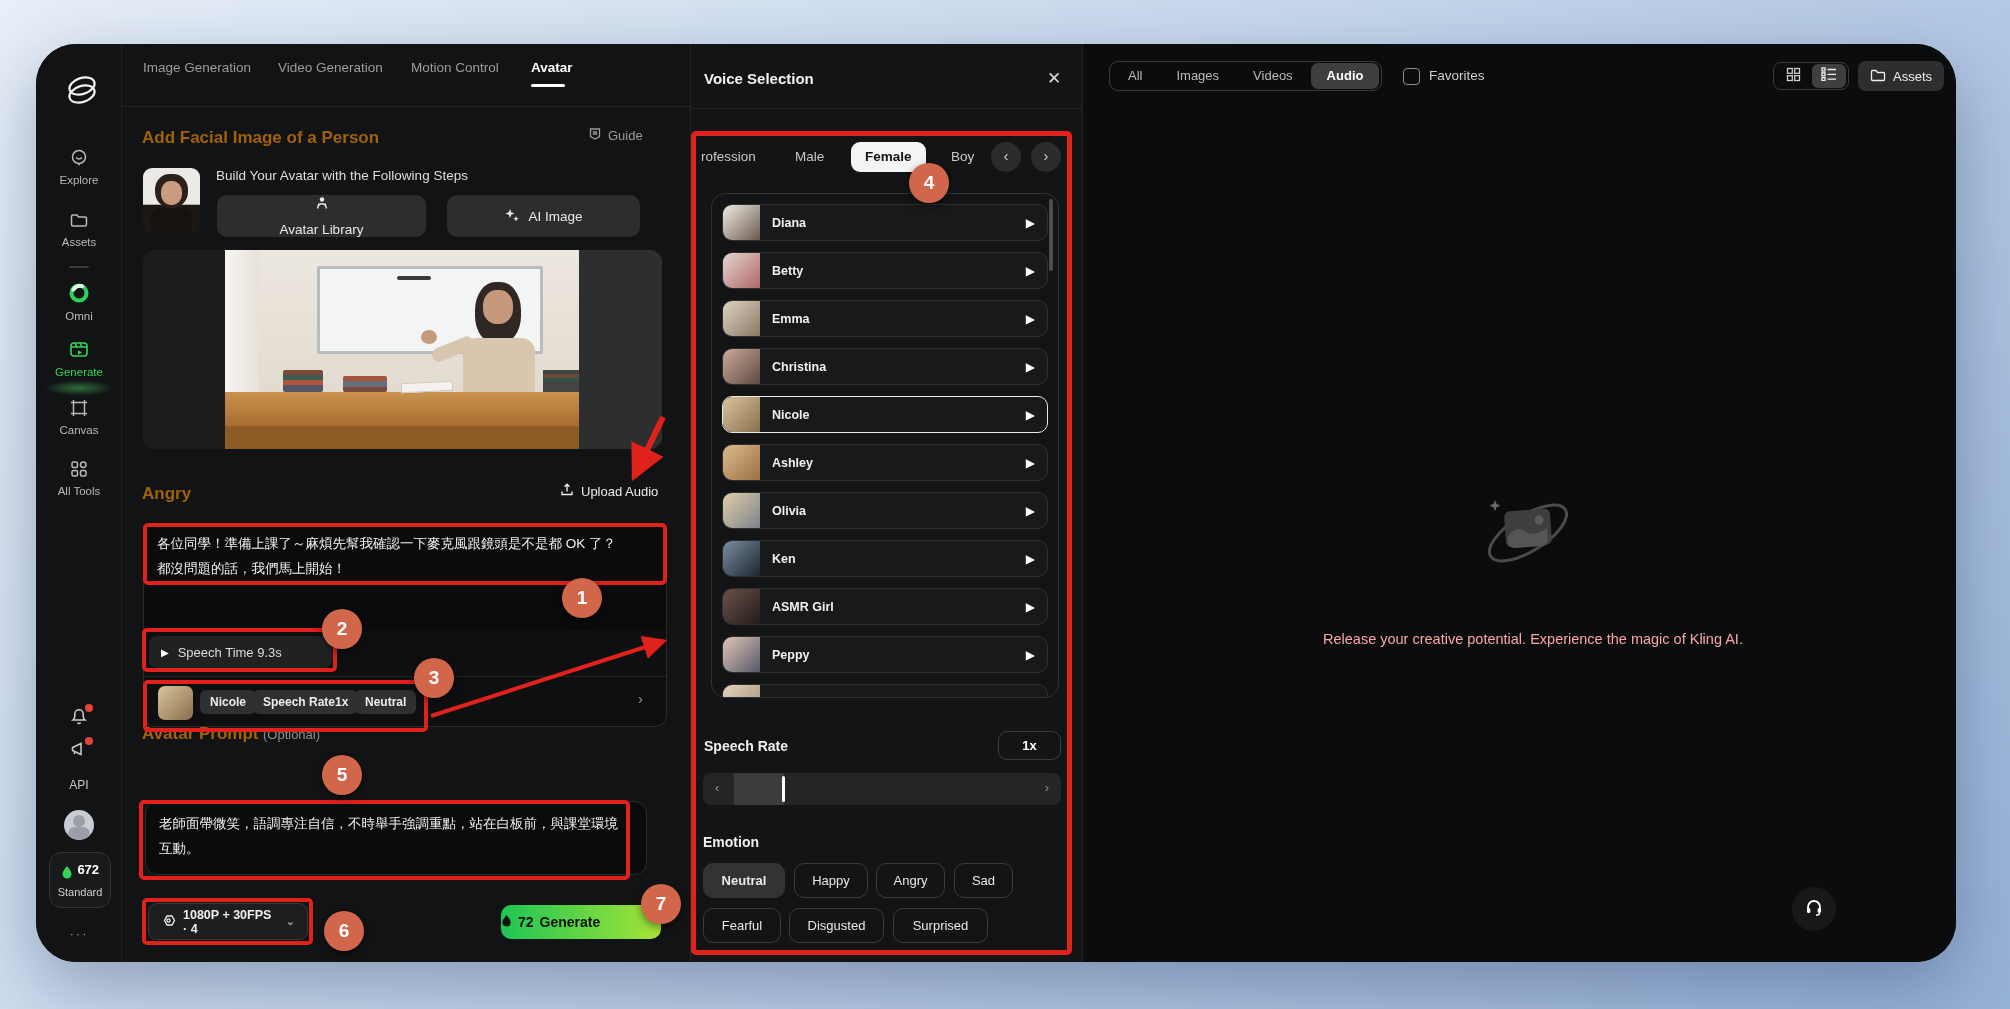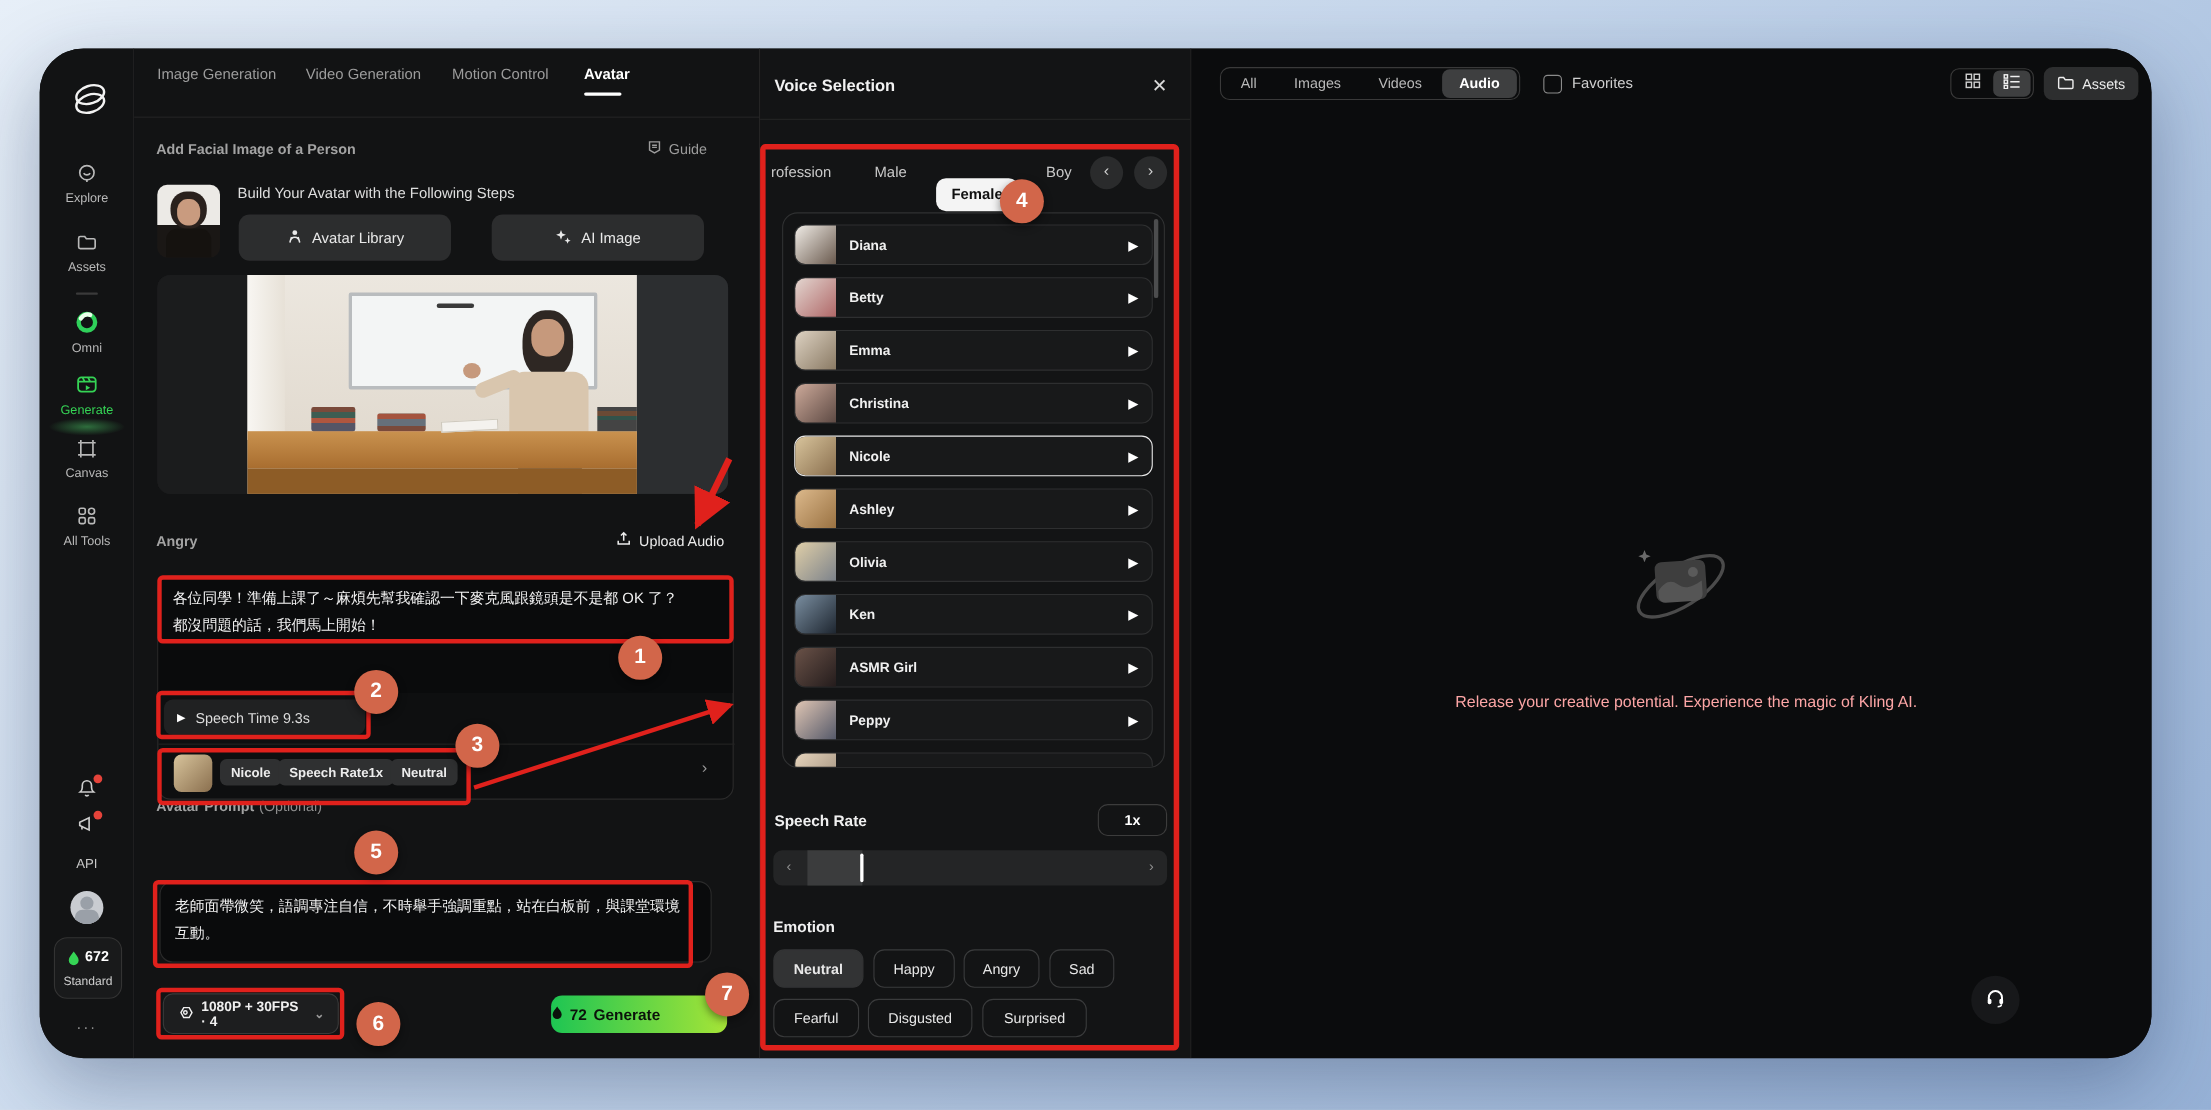--- a/index.html
+++ b/index.html
@@ -24,21 +24,21 @@
   .badge-dot { position:absolute; width:8px; height:8px; border-radius:50%; background:#e5433a; }
   .credits-box { position:absolute; left:13px; width:62px; height:56px; border:1px solid #333; background:#191a1b; border-radius:12px; text-align:center; }
   .credits-box .num { color:#fff; font-weight:bold; font-size:13px; margin-top:9px; display:inline-block; }
   .credits-box .plan { color:#cfcfcf; font-size:11px; margin-top:3px; display:block; }
   
   .main-panel { position:absolute; left:86px; top:0; width:568px; height:918px; background:#121314; }
   .nav-tab { position:absolute; top:16px; font-size:13.5px; color:#9c9c9c; white-space:nowrap; cursor:pointer; }
   .nav-tab.active { color:#fff; font-weight:bold; }
   .nav-underline { position:absolute; top:40px; height:3px; width:34px; background:#fff; border-radius:2px; }
   .hline { position:absolute; height:1px; background:#242424; }
-  .sec-title { font-size:13px; font-weight:bold; color:#a3a3a3; white-space:nowrap; }
+  .sec-title { font-size:17px; font-weight:bold; color:#a16207; white-space:nowrap; }
   .muted { color:#8e8e8e; }
   .pill-btn { position:absolute; background:#2c2d2e; border-radius:10px; display:flex; align-items:center; justify-content:center; gap:8px; color:#e9e9e9; font-size:13.5px; cursor:pointer; }
   .thumb { border-radius:9px; overflow:hidden; position:absolute; }
   .imgbox { position:absolute; background:#1e1f20; border-radius:12px; overflow:hidden; }
   .side-strip-l { position:absolute; left:0; top:0; bottom:0; width:82px; background:#1b1c1d; }
   .side-strip-r { position:absolute; right:0; top:0; bottom:0; width:83px; background:#2c2e30; }
   .speech-wrap { position:absolute; background:#0e0f10; border:1px solid #2b2b2b; border-radius:12px; }
   .cjk-line { position:absolute; color:#f2f2f2; font-size:13.5px; white-space:nowrap; overflow:hidden; }
   .chipbar-tag { background:#2f3031; border-radius:6px; color:#ececec; font-size:12px; font-weight:bold; padding:5px 10px; display:inline-block; }
   .res-pill { position:absolute; background:#1d1e1f; border:1px solid #3a3a3a; border-radius:9px; display:flex; align-items:center; gap:7px; color:#f0f0f0; font-size:12.5px; font-weight:bold; padding:0 12px; cursor:pointer; }
@@ -196,21 +196,21 @@
     </div>
 
     <div class="thumb" style="left:21px;top:124px;width:57px;height:66px;background:linear-gradient(#eceae6 55%,#1a1715 56%);">
       <div style="position:absolute;left:12px;top:6px;width:33px;height:34px;border-radius:45% 45% 48% 48%;background:#2a211d;"></div>
       <div style="position:absolute;left:18px;top:13px;width:21px;height:24px;border-radius:45%;background:#c99b7f;"></div>
       <div style="position:absolute;left:8px;top:40px;width:41px;height:26px;border-radius:10px 10px 0 0;background:#15120f;"></div>
     </div>
 
     <div class="abs nowrap" style="left:94px;top:124px;font-size:13.5px;color:#dedede;">Build Your Avatar with the Following Steps</div>
 
-    <div class="pill-btn" style="left:95px;top:151px;width:193px;height:42px;">
+    <div class="pill-btn" style="left:95px;top:151px;width:209px;height:42px;flex-direction:column;">
       <span><svg width="16" height="16" viewBox="0 0 16 16" fill="none" stroke="#e9e9e9" stroke-width="1.4">
             <circle cx="8" cy="4.5" r="2.2" fill="#e9e9e9" stroke="none"></circle>
             <path d="M3.5 13.5c.5-3 2-4.8 4.5-4.8s4 1.8 4.5 4.8M5 8.5L3.5 13.5M11 8.5l1.5 5"></path>
           </svg></span>
       <span>Avatar Library</span>
     </div>
     <div class="pill-btn" style="left:325px;top:151px;width:193px;height:42px;">
       <span><svg width="16" height="16" viewBox="0 0 16 16" fill="#e9e9e9">
             <path d="M6 2l1.2 3.2L10.5 6.5 7.2 7.8 6 11 4.8 7.8 1.5 6.5l3.3-1.3z"></path>
             <path d="M12 9l.8 2 2 .8-2 .8-.8 2-.8-2-2-.8 2-.8z"></path>
@@ -297,21 +297,21 @@
     </div>
   </div>
 
   <div class="voice-panel">
     <div class="abs nowrap" style="left:13px;top:26px;font-size:15px;font-weight:bold;color:#f2f2f2;">Voice Selection</div>
     <div class="abs" style="left:356px;top:24px;color:#d8d8d8;font-size:17px;cursor:pointer;">✕</div>
     <div class="hline" style="left:0;top:64px;width:392px;"></div>
 
     <div class="vtab" style="left:10px;">rofession</div>
     <div class="vtab" style="left:104px;">Male</div>
-    <div class="vtab active" style="left:160px;margin-top:20px;">Female</div>
+    <div class="vtab active" style="left:160px;">Female</div>
     <div class="vtab" style="left:260px;">Boy</div>
     <div class="circ-btn" style="left:300px;top:98px;">‹</div>
     <div class="circ-btn" style="left:340px;top:98px;">›</div>
 
     <div class="voice-list">
       <div class="voice-item">
         <div class="voice-ava" style="background:linear-gradient(135deg,#f0ece6,#6a5a4e);"></div>
         <span class="voice-name">Diana</span>
         <span class="voice-play">▶</span>
       </div>

